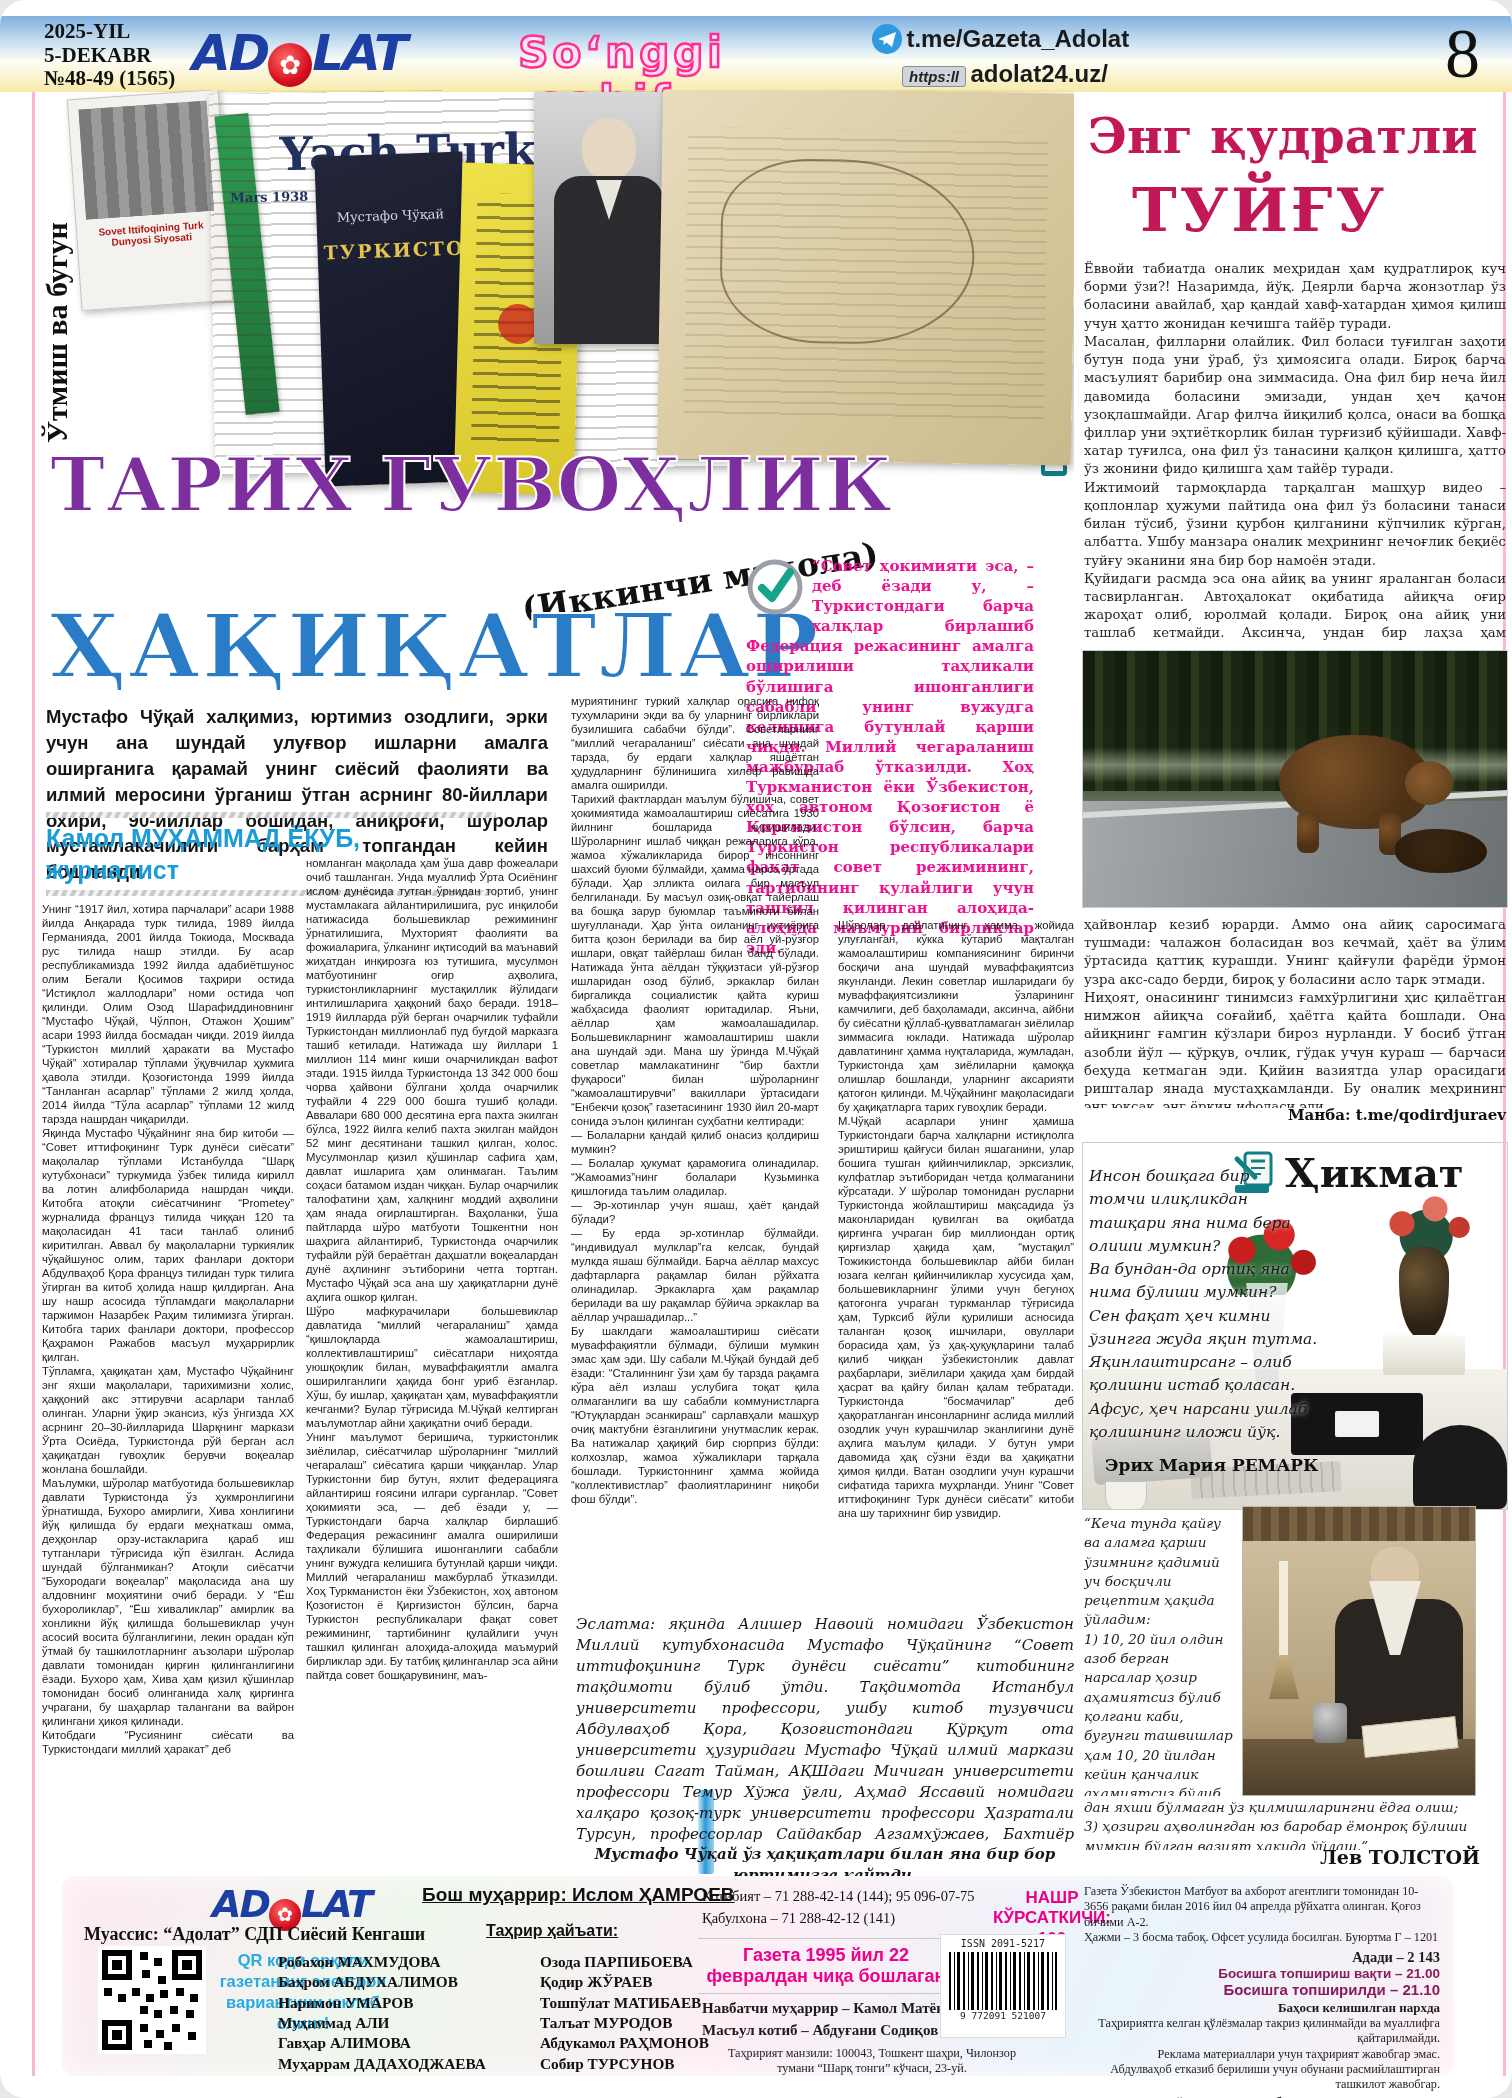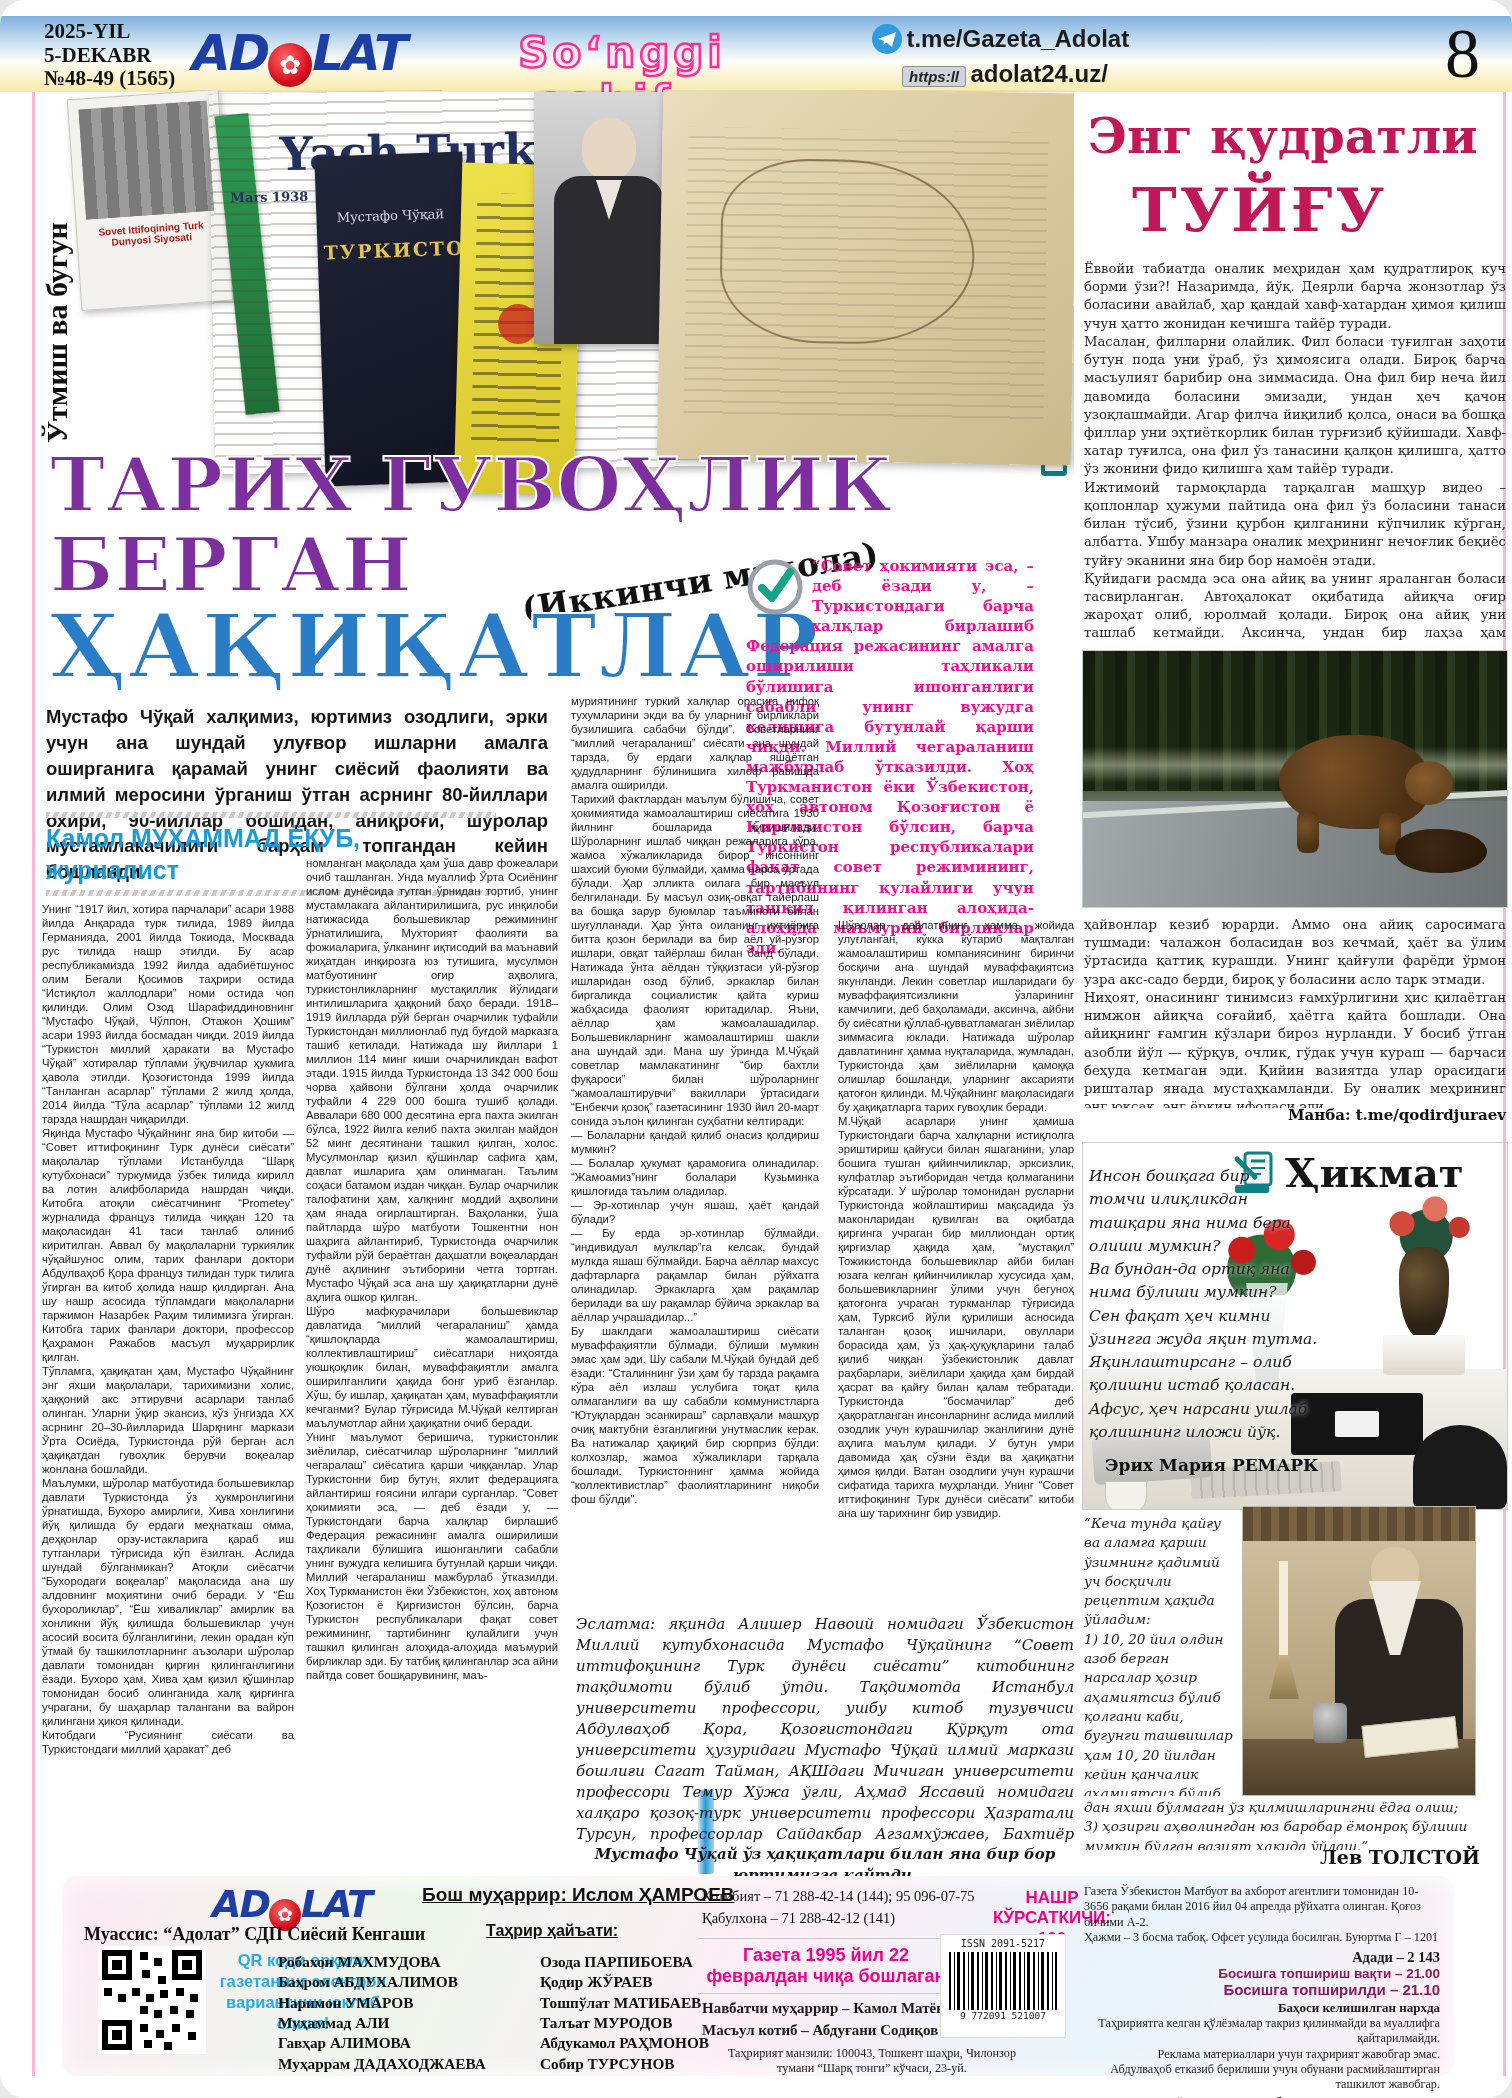--- a/index.html
+++ b/index.html
@@ -147,21 +147,20 @@
       <div class="abs" style="left:20px;top:84px;width:110px;height:168px;border-radius:26px 26px 0 0;background:#2b2b30;"></div>
       <div class="abs" style="left:62px;top:88px;width:26px;height:40px;background:#e9e6de;clip-path:polygon(50% 0,100% 0,50% 100%,0 0);"></div>
     </div>
     <div class="abs news" style="left:598px;top:0;width:414px;height:372px;transform:rotate(1deg);background:linear-gradient(135deg,#e9ddbd,#d8c9a0 55%,#c9b98c);">
       <div class="abs newslines" style="left:26px;top:40px;width:360px;height:290px;opacity:.55;"></div>
       <div class="abs" style="left:60px;top:70px;width:250px;height:180px;border:2px solid rgba(90,70,40,.6);border-radius:40% 60% 55% 45%;"></div>
     </div>
   </div>
 
   <div class="abs hl hl1" style="left:50px;top:448px;">ТАРИХ ГУВОҲЛИК</div>
-  <div class="abs hl hl1" style="left:50px;top:528px;">БЕРГАН</div>
   <div class="abs hlnote" style="left:520px;top:562px;">(Иккинчи мақола)</div>
   <div class="abs hl hl3" style="left:50px;top:602px;">ҲАҚИҚАТЛАР</div>
 
   <div class="abs" style="left:746px;top:556px;width:288px;height:358px;">
     <svg width="58" height="58" viewBox="0 0 58 58" style="float:left;margin:2px 8px 2px 0;">
         <circle cx="29" cy="29" r="25" fill="#fff" stroke="#9aa0a6" stroke-width="5"></circle>
         <path d="M16 30 L26 40 L44 14" fill="none" stroke="#17a28a" stroke-width="8" stroke-linecap="round" stroke-linejoin="round"></path>
       </svg>
     <div class="quotebox">“Совет ҳокимияти эса, – деб ёзади у, – Туркистондаги барча халқлар бирлашиб Федерация режасининг амалга оширилиши таҳликали бўлишига ишонганлиги сабабли унинг вужудга келишига бутунлай қарши чиқди. Миллий чегараланиш мажбурлаб ўтказилди. Хоҳ Туркманистон ёки Ўзбекистон, хоҳ автоном Қозоғистон ё Қирғизистон бўлсин, барча Туркистон республикалари фақат совет режимининг, тартибининг қулайлиги учун ташкил қилинган алоҳида-алоҳида маъмурий бирликлар эди.</div>
   </div>

